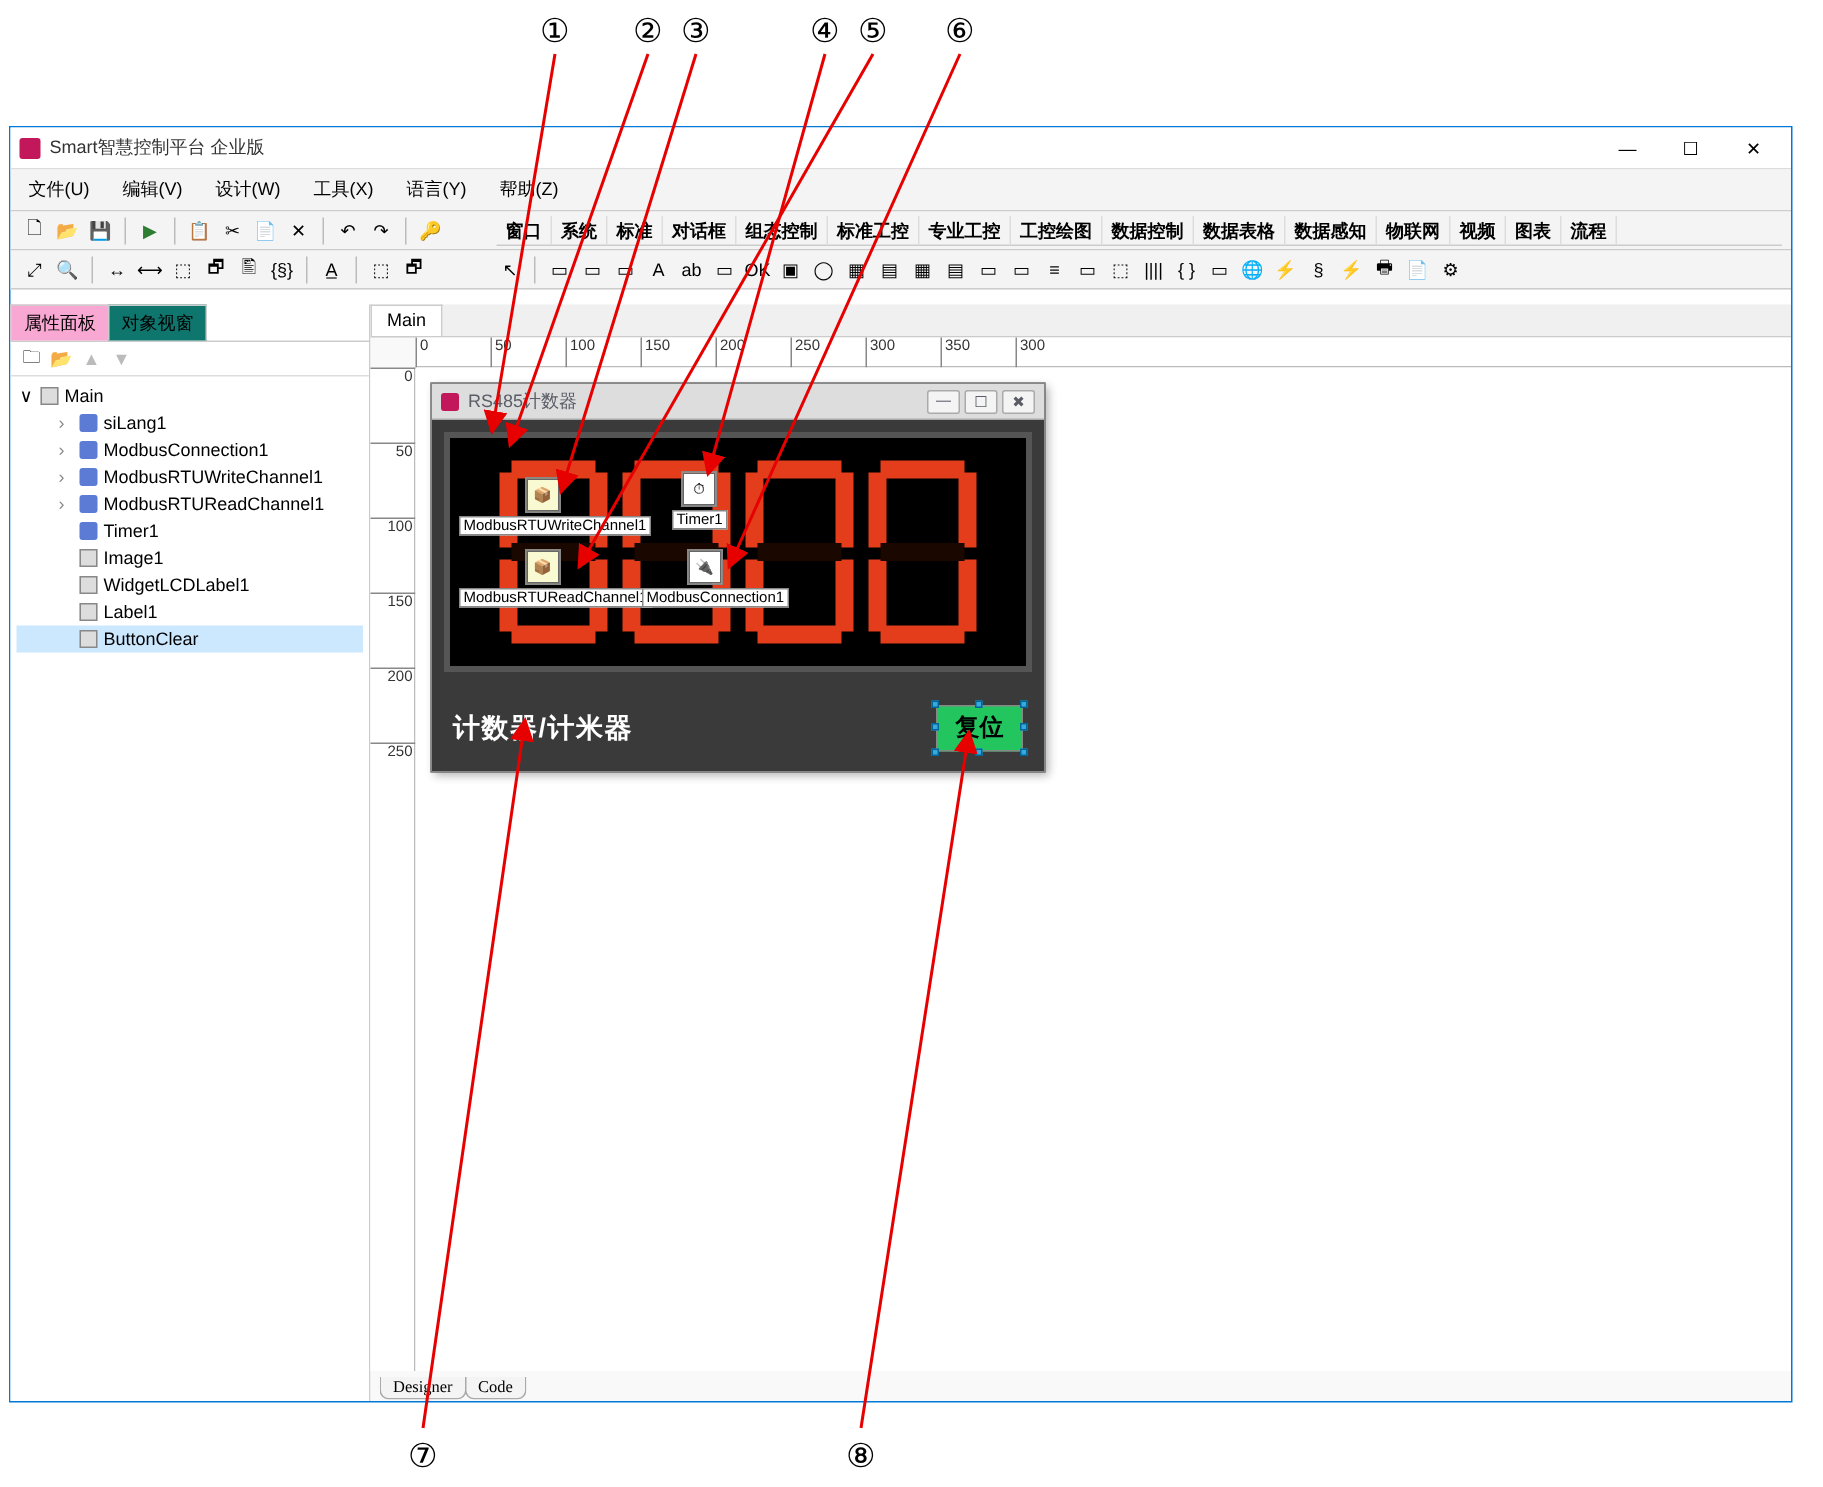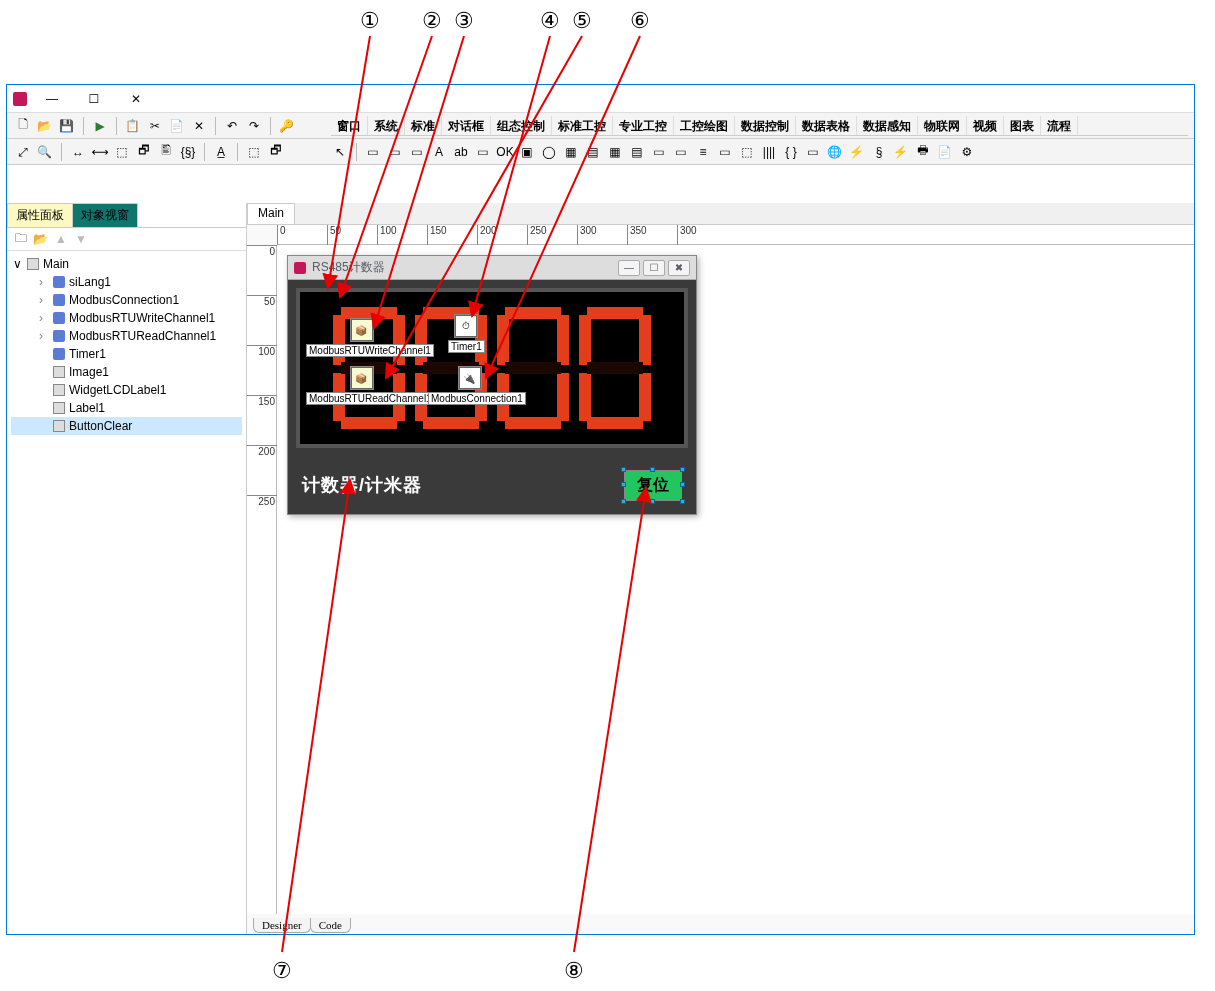--- a/index.html
+++ b/index.html
@@ -91,21 +91,21 @@
     bottom:0;
     border-right:1px solid #ccc;
     background:#fff;
   }
   .lp-tabs { display:flex; border-bottom:1px solid #ccc; }
   .lp-tabs .lp-tab {
     padding:3px 8px;
     border:1px solid #ccc; border-bottom:none;
     background:#0f766e; margin-right:-1px;
   }
-  .lp-tabs .lp-tab.inactive { background:#fef9c3;font-family:Liberation Mono, monospace; }
+  .lp-tabs .lp-tab.inactive { background:#f9a8d4;font-family:Liberation Mono, monospace; }
   .lp-tools {
     display:flex; gap:4px; padding:3px 6px;
     border-bottom:1px solid #ddd;
   }
   .lp-tools span {
     width:16px; height:16px; display:flex; align-items:center; justify-content:center;
     font-size:12px;
   }
   .tree {
     padding: 4px 4px; font-size:12px; line-height:16px;
@@ -261,27 +261,36 @@
 <div class="abs callout-top" style="left:454px;top:8px">③</div>
 <div class="abs callout-top" style="left:540px;top:8px">④</div>
 <div class="abs callout-top" style="left:572px;top:8px">⑤</div>
 <div class="abs callout-top" style="left:630px;top:8px">⑥</div>
 <div class="abs callout-top" style="left:272px;top:958px">⑦</div>
 <div class="abs callout-top" style="left:564px;top:958px">⑧</div>
 
 <div class="abs app-window">
   <div class="titlebar">
     <div class="app-icon"></div>
+    <div class="title">Smart智慧控制平台 企业版</div>
     <div class="win-controls">
       <div>—</div>
       <div>☐</div>
       <div>✕</div>
     </div>
   </div>
 
+  <div class="menubar">
+    <span>文件(U)</span>
+    <span>编辑(V)</span>
+    <span>设计(W)</span>
+    <span>工具(X)</span>
+    <span>语言(Y)</span>
+    <span>帮助(Z)</span>
+  </div>
 
   <div class="toolbar-row">
     <div class="tb-btn">🗋</div>
     <div class="tb-btn">📂</div>
     <div class="tb-btn">💾</div>
     <div class="tb-sep"></div>
     <div class="tb-btn" style="color:#2e7d32">▶</div>
     <div class="tb-sep"></div>
     <div class="tb-btn">📋</div>
     <div class="tb-btn">✂</div>

